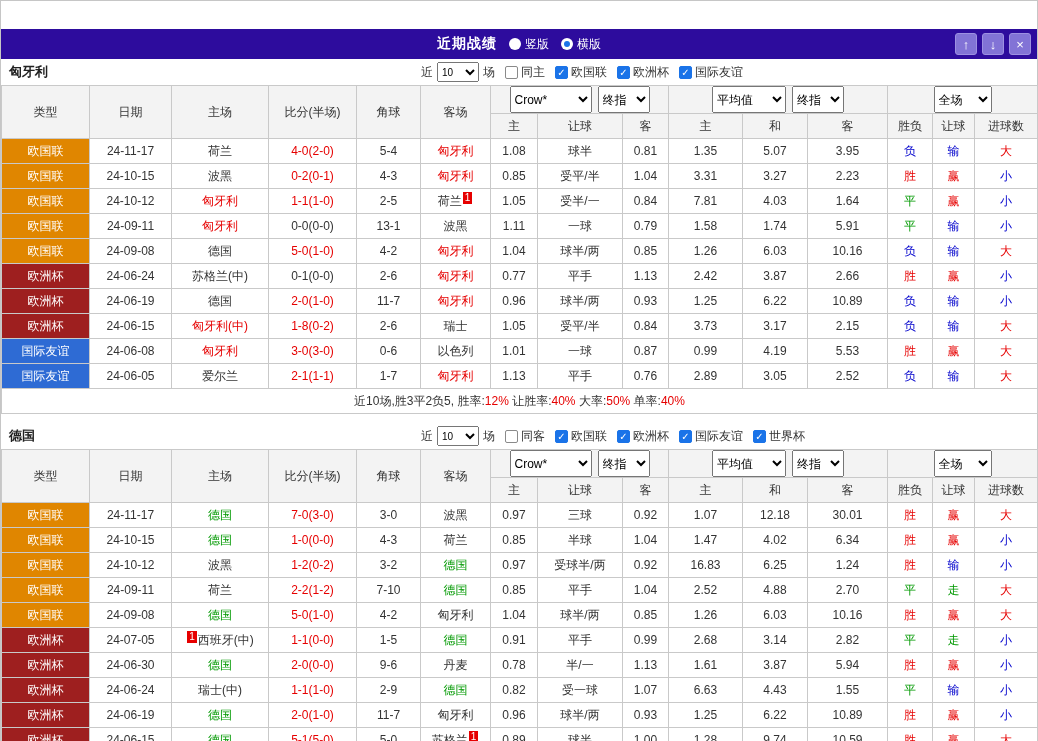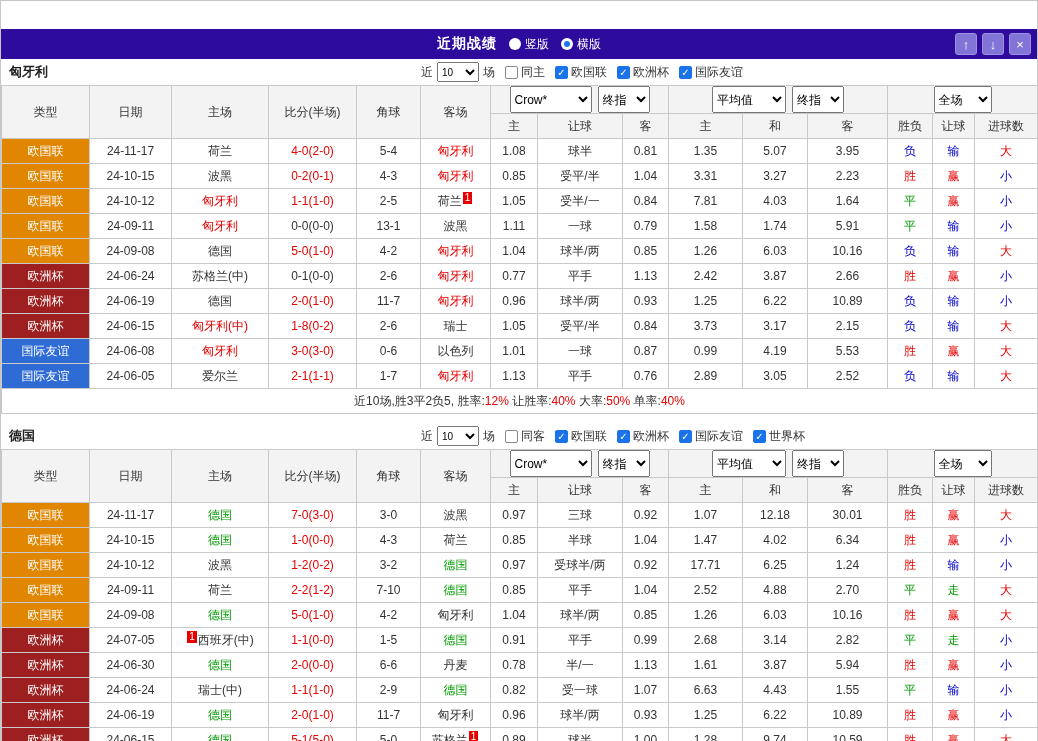--- a/index.html
+++ b/index.html
@@ -427,21 +427,21 @@
             <tr>
               <td class="league" style="background: rgb(224, 134, 0);">欧国联</td>
               <td class="c-k">24-10-12</td>
               <td class="c-k"><span>波黑</span></td>
               <td class="c-r">1-2(0-2)</td>
               <td class="c-k">3-2</td>
               <td class="c-g"><span>德国</span></td>
               <td class="c-k">0.97</td>
               <td class="c-k">受球半/两</td>
               <td class="c-k">0.92</td>
-              <td class="c-k">17.71</td>
+              <td class="c-k">16.83</td>
               <td class="c-k">6.25</td>
               <td class="c-k">1.24</td>
               <td class="c-r">胜</td>
               <td class="c-b">输</td>
               <td class="c-b">小</td>
             </tr>
             <tr>
               <td class="league" style="background: rgb(224, 134, 0);">欧国联</td>
               <td class="c-k">24-09-11</td>
               <td class="c-k"><span>荷兰</span></td>
@@ -490,21 +490,21 @@
               <td class="c-k">2.82</td>
               <td class="c-g">平</td>
               <td class="c-g">走</td>
               <td class="c-b">小</td>
             </tr>
             <tr>
               <td class="league" style="background: rgb(158, 31, 31);">欧洲杯</td>
               <td class="c-k">24-06-30</td>
               <td class="c-g"><span>德国</span></td>
               <td class="c-r">2-0(0-0)</td>
-              <td class="c-k">6-6</td>
+              <td class="c-k">9-6</td>
               <td class="c-k"><span>丹麦</span></td>
               <td class="c-k">0.78</td>
               <td class="c-k">半/一</td>
               <td class="c-k">1.13</td>
               <td class="c-k">1.61</td>
               <td class="c-k">3.87</td>
               <td class="c-k">5.94</td>
               <td class="c-r">胜</td>
               <td class="c-r">赢</td>
               <td class="c-b">小</td>

